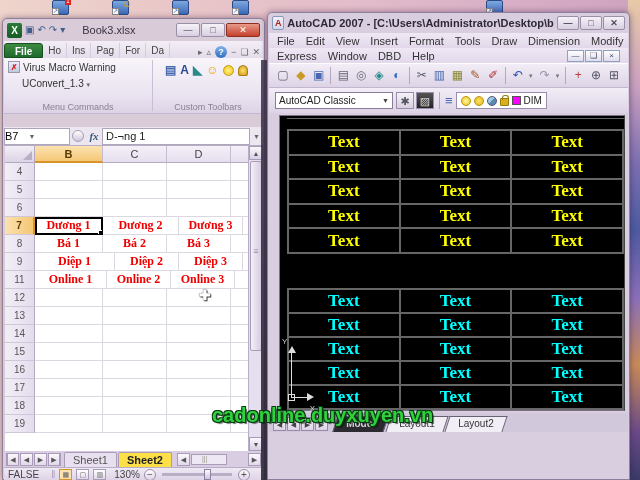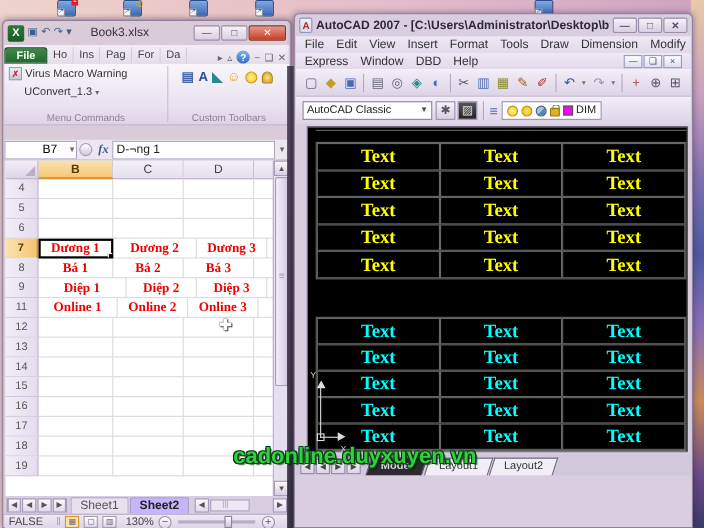--- a/index.html
+++ b/index.html
@@ -47,21 +47,21 @@
   .warn-row { display:flex; align-items:center; gap:3px; font-size:10px; color:#333; }
   .warn-ic { width:12px; height:12px; background:linear-gradient(#eef,#bcd); border:1px solid #99a; font-size:8px; color:#d22; text-align:center; line-height:11px; font-weight:bold; }
   .uconv-row { font-size:10px; color:#333; margin:5px 0 0 14px; }
   #grp-custom { flex:1; padding:3px 4px; }
   .cust-icons { display:flex; gap:4px; align-items:center; margin:2px 0 0 8px; }
   .cust-ic { font-size:12px; line-height:14px; }
   .bulb-ic { width:11px; height:11px; border-radius:50%; background:radial-gradient(#fff48a,#f2c010); border:1px solid #c89a10; }
   .bell-ic { width:10px; height:11px; background:radial-gradient(#ffe070,#cf9a18); border:1px solid #a87c10; border-radius:50% 50% 20% 20%; }
 
   #xl-formula { position:absolute; left:1px; right:1px; top:108px; height:19px; background:#ece6f0; border-bottom:1px solid #b8aec4; display:flex; align-items:center; font-size:11px; }
-  .namebox { width:66px; height:17px; background:#fff; border:1px solid #b0a6bc; display:flex; align-items:center; justify-content:flex-end; gap:10px; }
+  .namebox { width:66px; height:17px; background:#fff; border:1px solid #b0a6bc; display:flex; align-items:center; justify-content:flex-start; gap:10px; }
   .namebox .nb-caret { font-size:7px; color:#666; }
   .fx-btn { width:16px; font-style:italic; font-family:"Liberation Serif",serif; color:#3a5a7a; text-align:center; font-weight:bold; }
   .circle-btn { width:12px; height:12px; border-radius:50%; background:linear-gradient(#fff,#cfc6da); border:1px solid #a99cb8; margin:0 2px; }
   .fbar-val { flex:1; height:17px; background:#fff; border:1px solid #b0a6bc; padding:1px 3px; font-size:11px; color:#222; }
   .fbar-caret { width:13px; text-align:center; font-size:7px; color:#666; }
 
   #xl-grid { position:absolute; left:2px; top:127px; width:245px; height:305px; background:#fff; overflow:hidden; }
   .colhead-row { display:flex; height:17px; }
   .corner-cell { width:30px; background:linear-gradient(#f2eef6,#ddd4e6); border-right:1px solid #b4aac0; border-bottom:1px solid #b4aac0; position:relative; }
   .corner-cell:after { content:""; position:absolute; right:2px; bottom:2px; border-left:9px solid transparent; border-bottom:9px solid #b8aec6; }
@@ -76,21 +76,21 @@
 
   #xl-vscroll { position:absolute; right:2px; top:127px; width:14px; height:305px; background:#e6dff0; border-left:1px solid #b8aec6; }
   .sb-arrow { width:14px; height:14px; background:linear-gradient(#faf7fc,#d9cfe4); border:1px solid #a89cb8; font-size:7px; color:#555; text-align:center; line-height:13px; }
   .sb-arrow.down { position:absolute; bottom:0; }
   #xl-vthumb { position:absolute; top:15px; left:1px; width:12px; height:190px; background:linear-gradient(90deg,#f4eff8,#d6cce2); border:1px solid #a89cb8; border-radius:2px; }
   #xl-vthumb:after { content:"≡"; display:block; text-align:center; color:#9a8eac; font-size:9px; margin-top:84px; }
 
   #xl-sheetrow { position:absolute; left:1px; right:1px; top:432px; height:16px; background:#d9cde2; display:flex; align-items:center; gap:1px; padding:0 2px; font-size:11px; }
   .nav-btn { width:13px; height:13px; background:linear-gradient(#fbf8fd,#e2d8ea); border:1px solid #a89cb8; font-size:7px; color:#555; text-align:center; line-height:12px; }
   .sheet-tab { padding:1px 8px; height:15px; background:#e8e0ee; border:1px solid #a89cb8; border-bottom:none; border-radius:2px 2px 0 0; color:#555; font-size:11px; }
-  .sheet-tab.active { background:#c4b5fd; font-weight:bold; color:#222; }
+  .sheet-tab.active { background:#fde047; font-weight:bold; color:#222; }
   .hscroll-mini { width:36px; height:11px; background:#eee8f4; border:1px solid #a89cb8; position:relative; }
   .hscroll-mini:after { content:"|||"; position:absolute; left:10px; top:0; font-size:7px; color:#998; }
 
   #xl-status { position:absolute; left:1px; right:1px; top:448px; height:14px; background:linear-gradient(#efe9f4,#ddd2e6); border-top:1px solid #b8aec6; display:flex; align-items:center; font-size:10px; color:#444; padding:0 4px; gap:4px; }
   .view-ic { width:13px; height:11px; border:1px solid #a89cb8; background:linear-gradient(#fff,#dfd6e8); font-size:7px; text-align:center; line-height:10px; color:#666; }
   .view-ic.on { border-color:#d89428; background:#fbe2b0; }
   .zoom-slider { width:70px; height:3px; background:#b8aec6; position:relative; margin:0 2px; }
   .zoom-thumb { position:absolute; left:60%; top:-4px; width:7px; height:11px; background:linear-gradient(#fdfbff,#cfc4dc); border:1px solid #8e80a0; }
   .zoom-pm { width:12px; height:12px; border-radius:50%; border:1px solid #9a8eac; background:linear-gradient(#fff,#ddd2e6); text-align:center; line-height:10px; font-size:10px; color:#555; }
 

